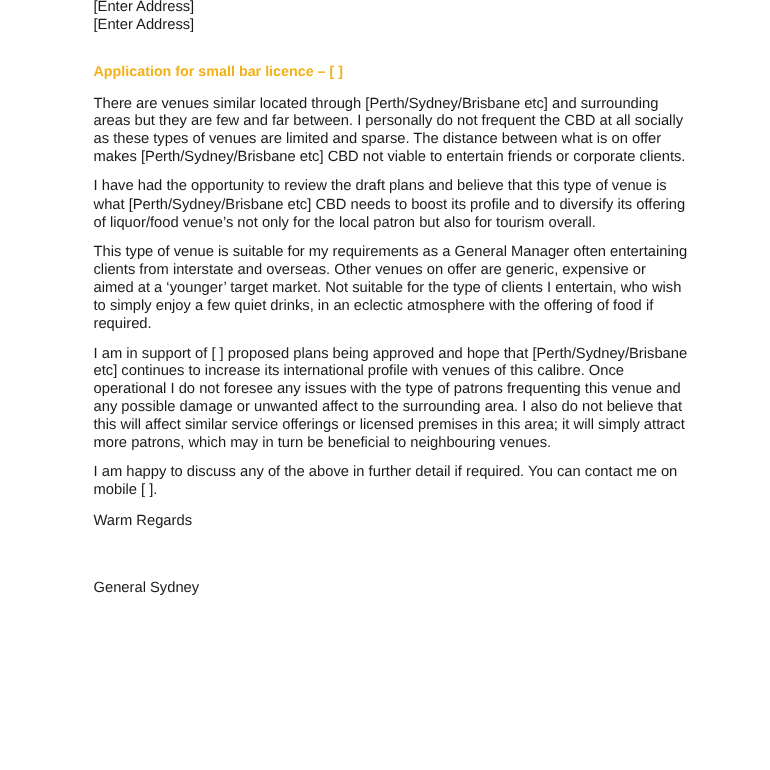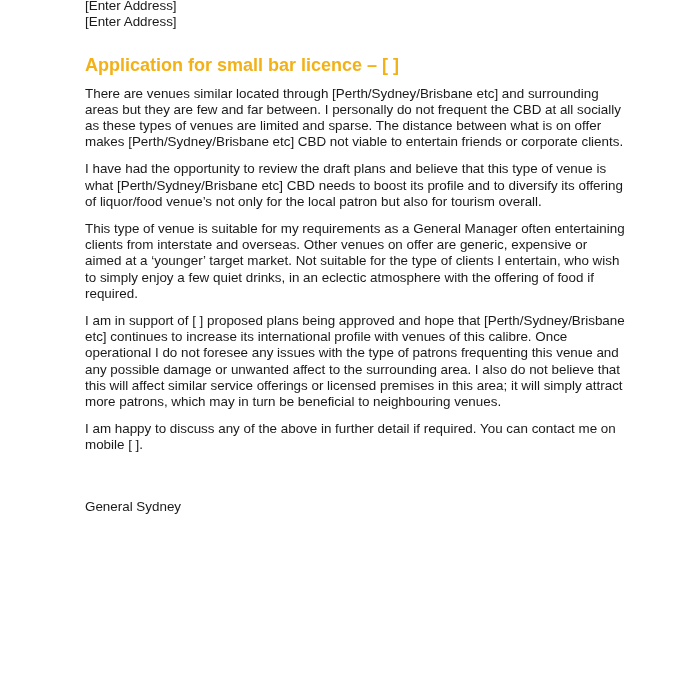--- a/index.html
+++ b/index.html
@@ -7,35 +7,36 @@
       width: 700px; height: 700px; overflow: hidden; position: relative;
       font-family: "Liberation Sans", sans-serif;
       color: #1a1a1a;
       font-size: 13.4px;
       line-height: 16.2px;
     }
     .page { position: absolute; left: 85px; top: -2px; width: 540px; }
     .addr { margin: 0; }
     .heading {
       color: #f3b118; font-weight: bold; margin: 27px 0 12px 0;
-      font-size: 18px;
+      font-size: 13px;
     }
     p { margin: 0 0 11px 0; }
     .sig-gap { height: 34px; }
   </style>
 </head>
 <body>
 
 <div class="page">
   <div class="addr">[Enter Address]</div>
   <div class="addr">[Enter Address]</div>
 
   <div class="heading">Application for small bar licence – [ ]</div>
 
   <p>There are venues similar located through [Perth/Sydney/Brisbane etc] and surrounding areas but they are few and far between. I personally do not frequent the CBD at all socially as these types of venues are limited and sparse. The distance between what is on offer makes [Perth/Sydney/Brisbane etc] CBD not viable to entertain friends or corporate clients.</p>
   <p>I have had the opportunity to review the draft plans and believe that this type of venue is what [Perth/Sydney/Brisbane etc] CBD needs to boost its profile and to diversify its offering of liquor/food venue’s not only for the local patron but also for tourism overall.</p>
   <p>This type of venue is suitable for my requirements as a General Manager often entertaining clients from interstate and overseas. Other venues on offer are generic, expensive or aimed at a ‘younger’ target market. Not suitable for the type of clients I entertain, who wish to simply enjoy a few quiet drinks, in an eclectic atmosphere with the offering of food if required.</p>
   <p>I am in support of [ ] proposed plans being approved and hope that [Perth/Sydney/Brisbane etc] continues to increase its international profile with venues of this calibre. Once operational I do not foresee any issues with the type of patrons frequenting this venue and any possible damage or unwanted affect to the surrounding area. I also do not believe that this will affect similar service offerings or licensed premises in this area; it will simply attract more patrons, which may in turn be beneficial to neighbouring venues.</p>
   <p>I am happy to discuss any of the above in further detail if required. You can contact me on mobile [ ].</p>
 
+  <p>Warm Regards</p>
   <div class="sig-gap"></div>
   <p>General Sydney</p>
 </div>
 
 </body></html>

